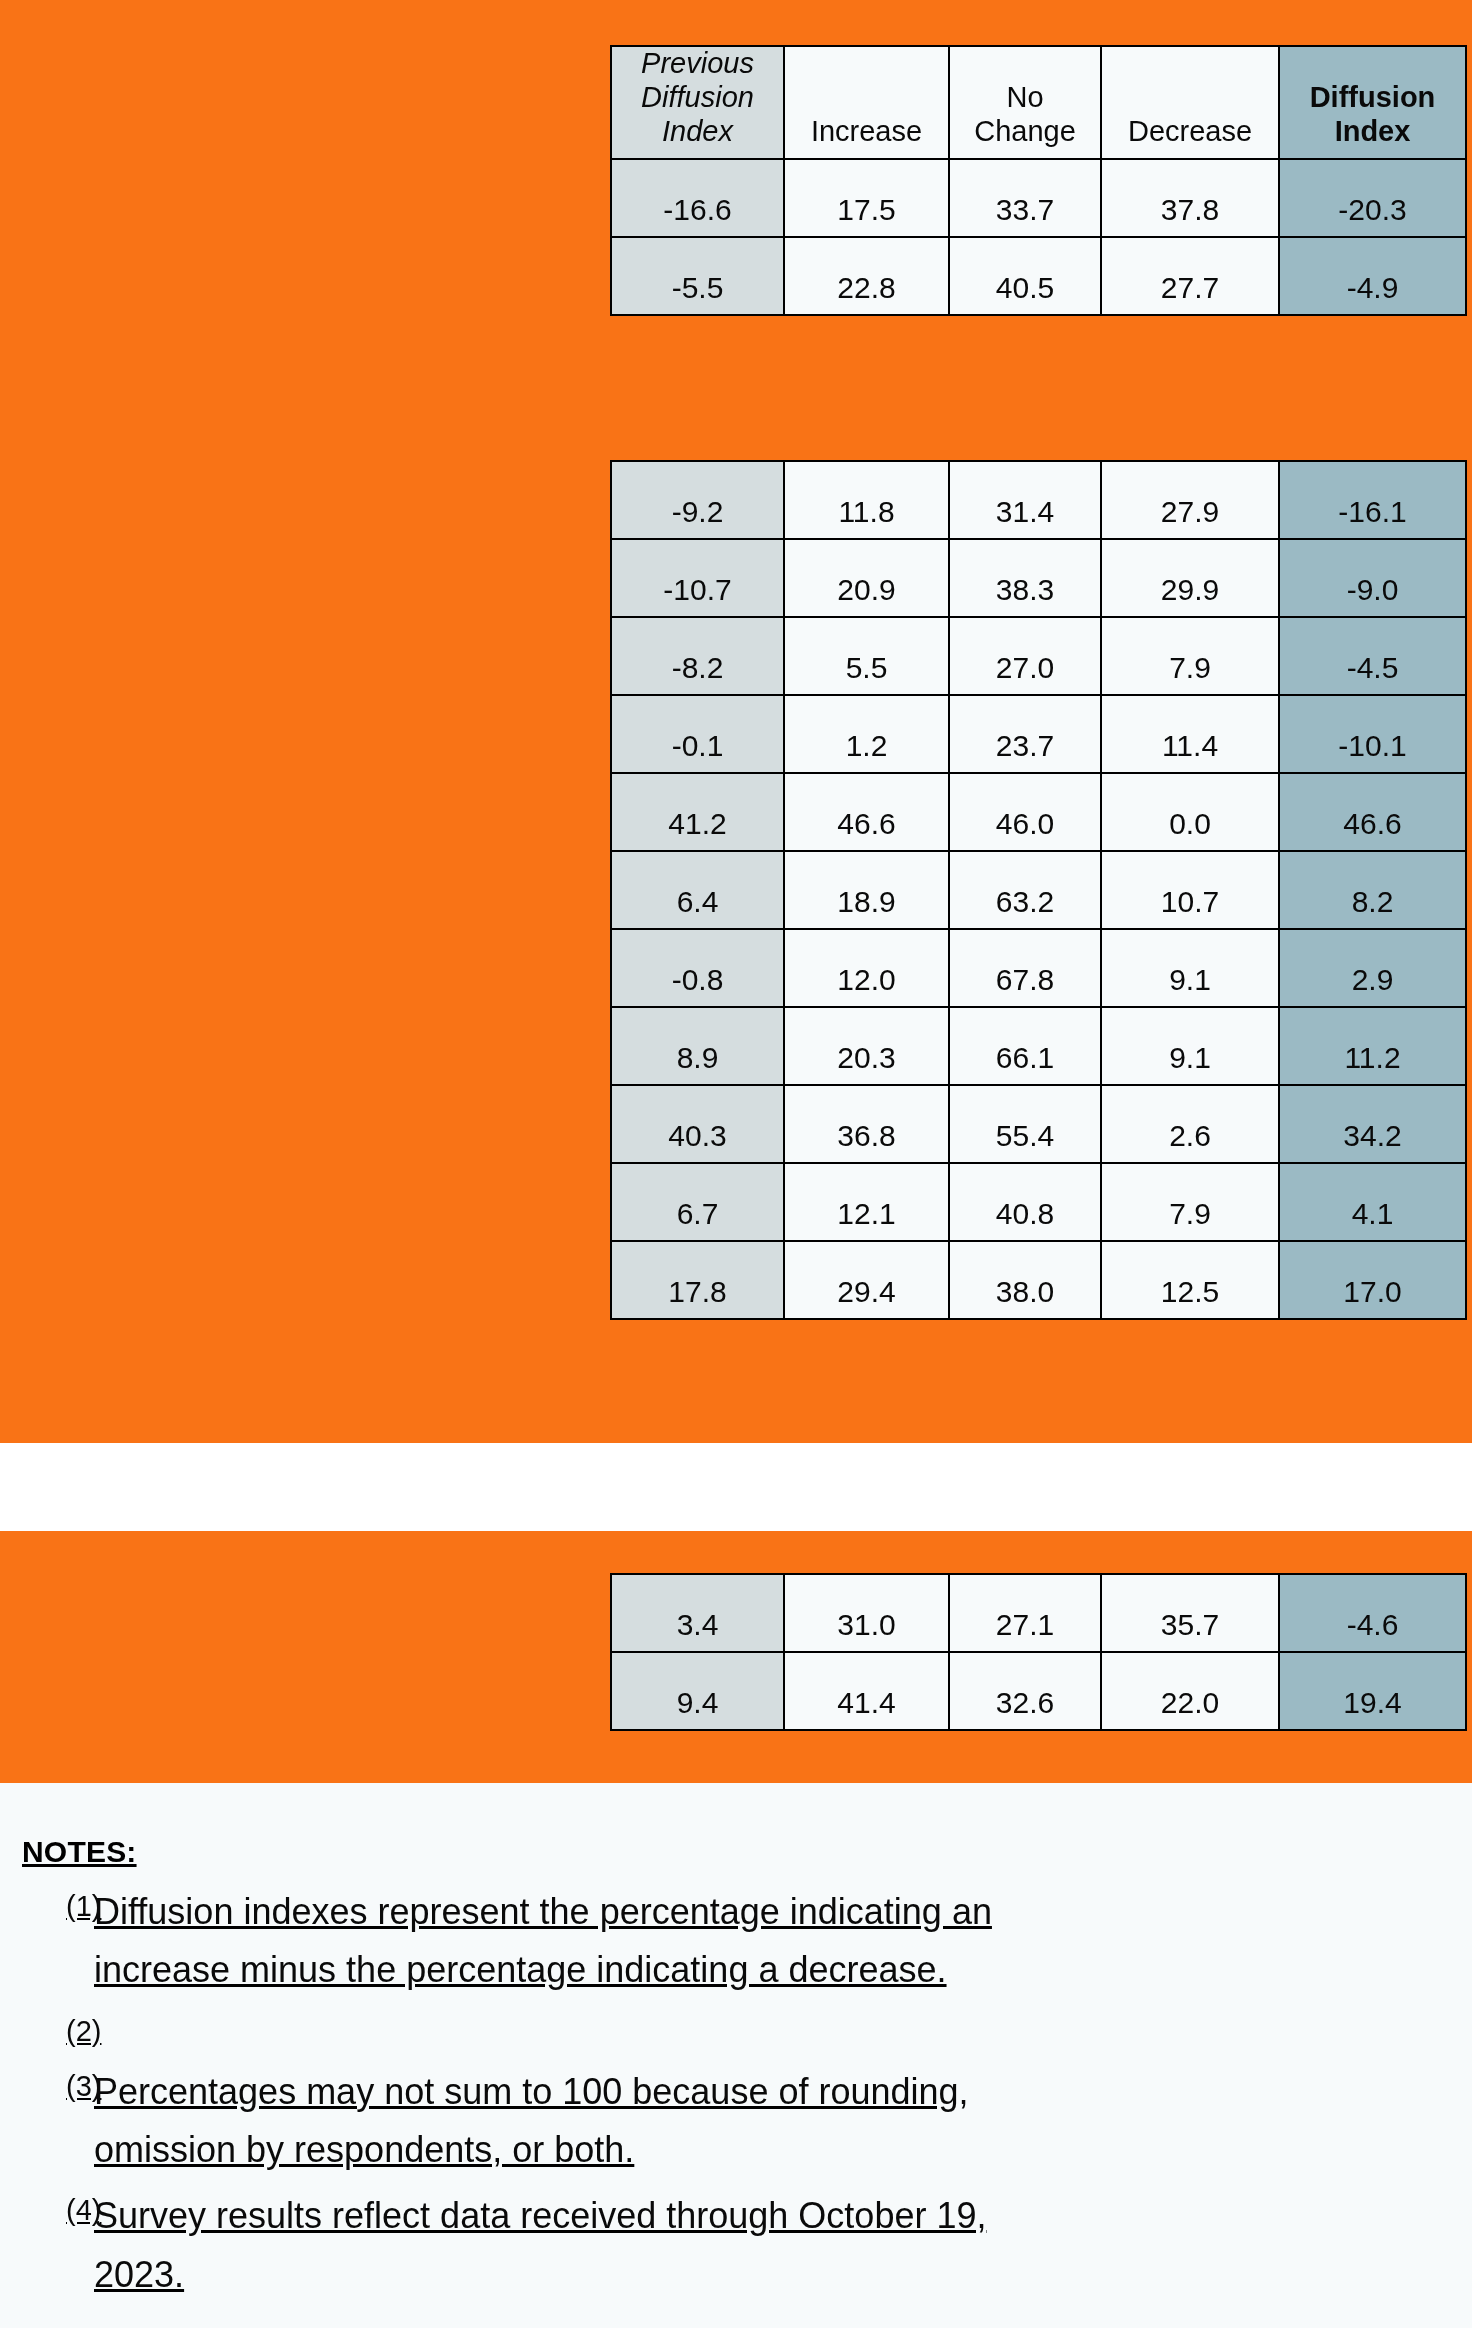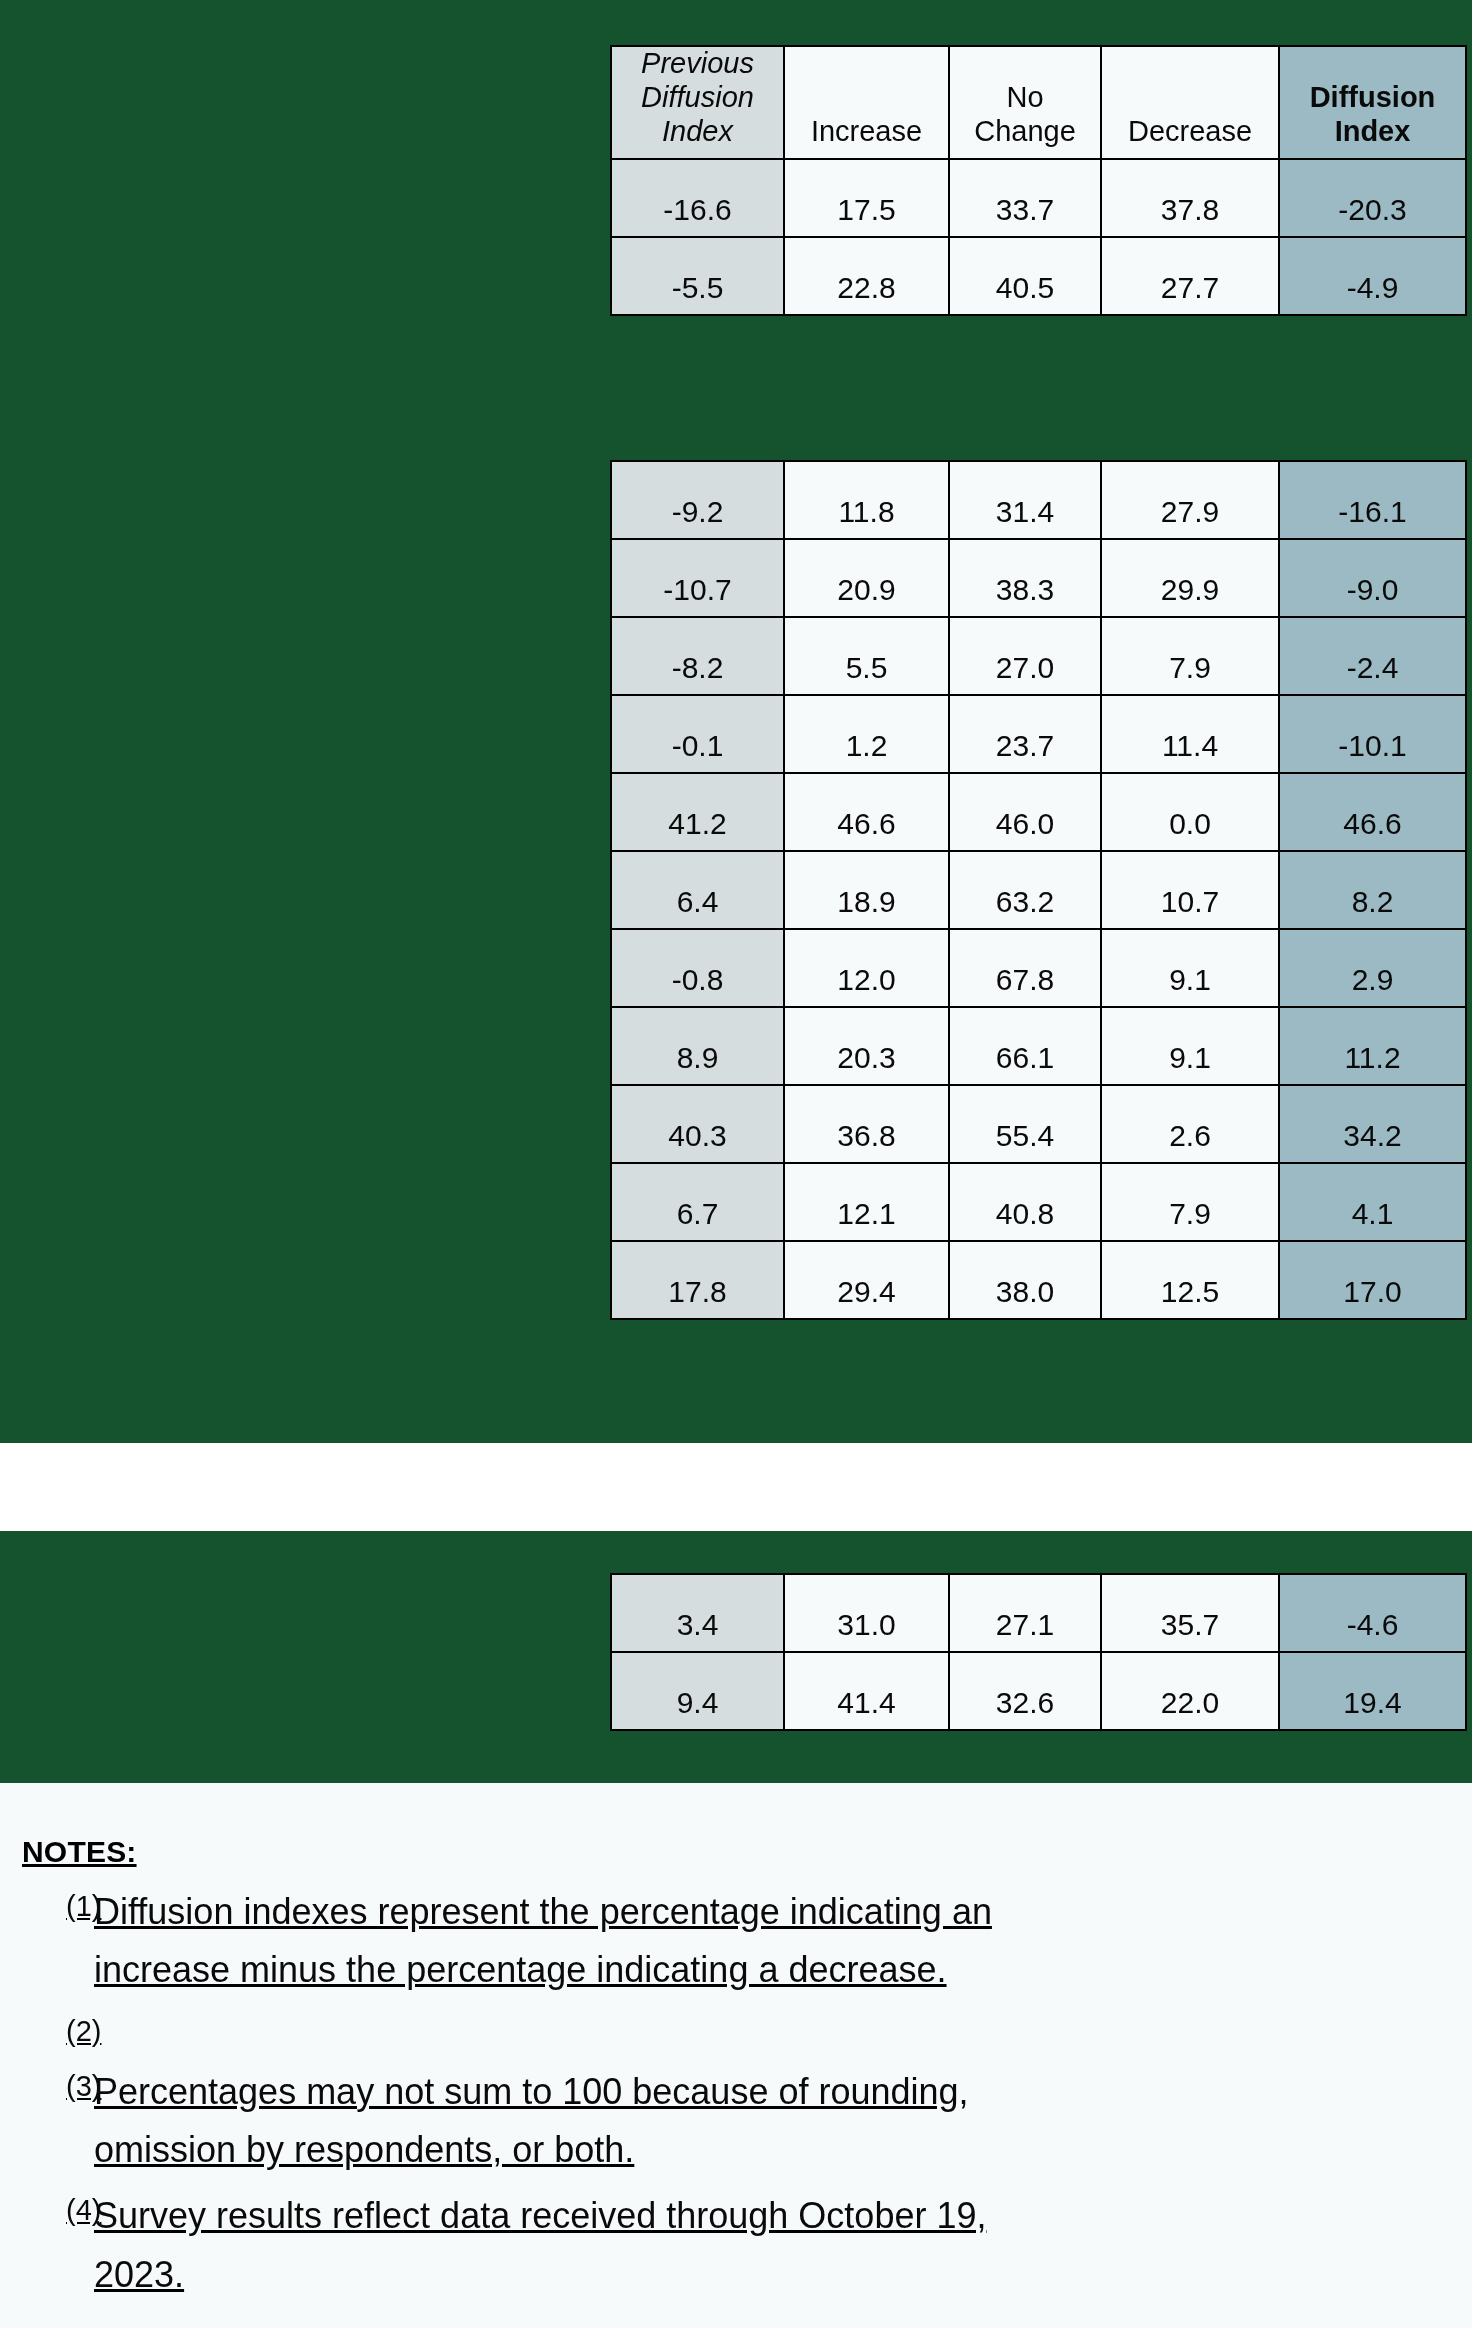--- a/index.html
+++ b/index.html
@@ -10,21 +10,21 @@
     height:2328px;
     background:#000000;
     font-family:"Liberation Sans", sans-serif;
     overflow:hidden;
   }
 
   #page {
     position:relative;
     width:1472px;
     height:2328px;
-    background:#14532d;
+    background:#f97316;
   }
 
   
   .tbl-block {
     position:absolute;
     left:610px;
     width:855px;
     border-collapse:collapse;
     table-layout:fixed;
     background:#f7fafb;
@@ -200,21 +200,21 @@
           <td>20.9</td>
           <td>38.3</td>
           <td>29.9</td>
           <td class="accent">-9.0</td>
         </tr>
         <tr class="data">
           <td class="prev">-8.2</td>
           <td>5.5</td>
           <td>27.0</td>
           <td>7.9</td>
-          <td class="accent">-2.4</td>
+          <td class="accent">-4.5</td>
         </tr>
         <tr class="data">
           <td class="prev">-0.1</td>
           <td>1.2</td>
           <td>23.7</td>
           <td>11.4</td>
           <td class="accent">-10.1</td>
         </tr>
         <tr class="data">
           <td class="prev">41.2</td>

